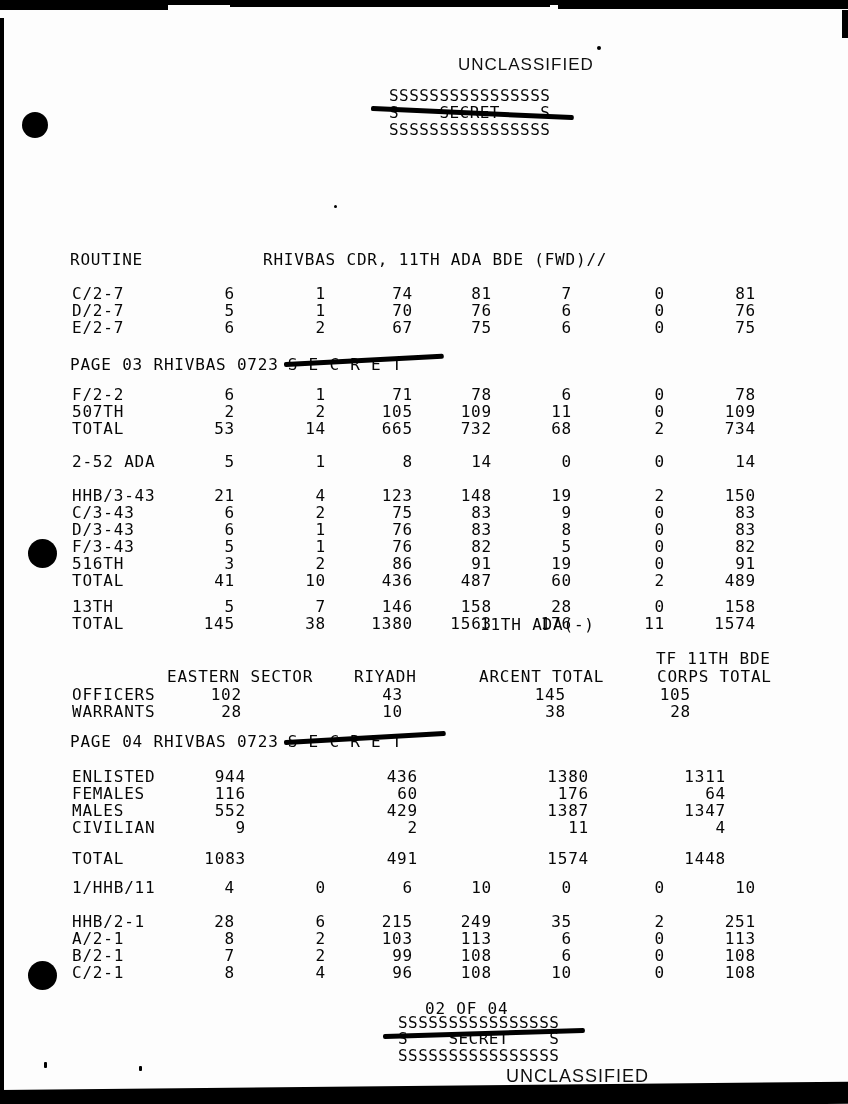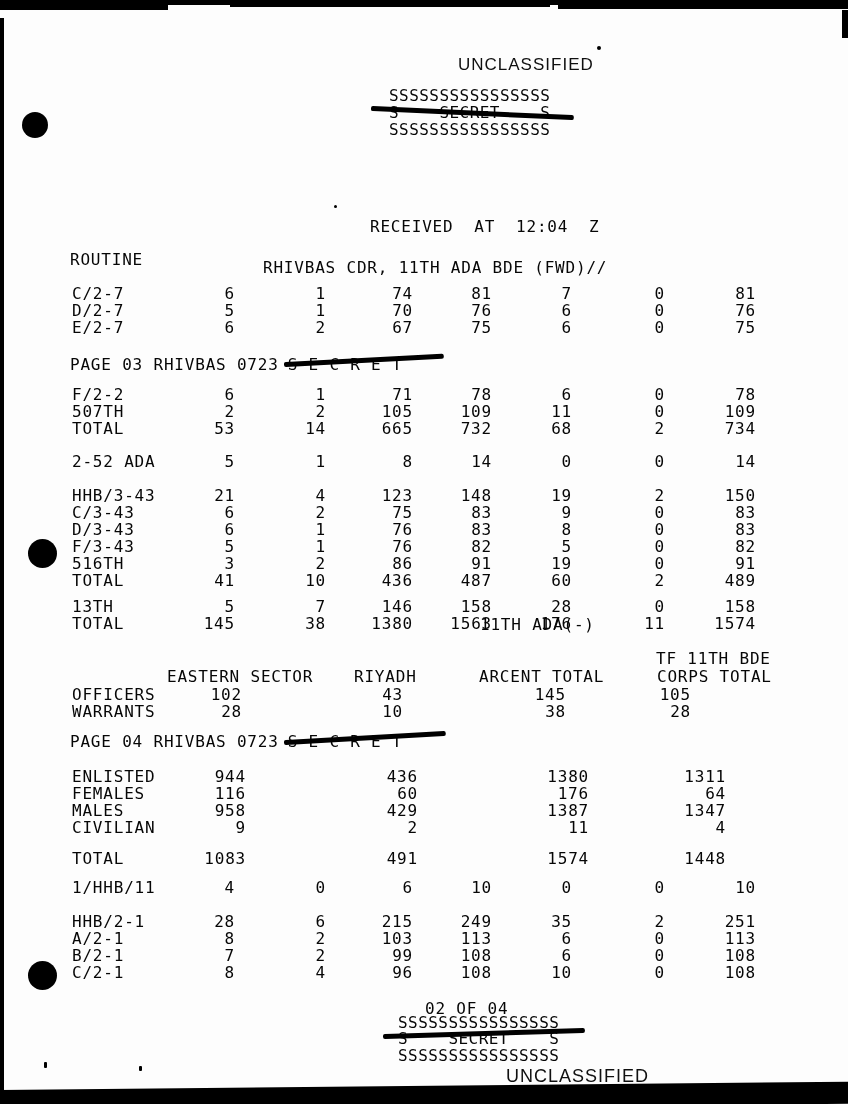--- a/index.html
+++ b/index.html
@@ -46,23 +46,22 @@
   <div class="speck" style="left:44px;top:1062px;width:3px;height:6px;border-radius:1px"></div>
   <div class="speck" style="left:139px;top:1066px;width:3px;height:5px;border-radius:1px"></div>
 
   <div class="line sans" style="left:458px;top:56px">UNCLASSIFIED</div>
 
   <div class="line banner" style="left:389px;top:87px">SSSSSSSSSSSSSSSS</div>
   <div class="line banner" style="left:389px;top:104px">S    SECRET    S</div>
   <div class="line banner" style="left:389px;top:121px">SSSSSSSSSSSSSSSS</div>
   <div class="strike" style="left:371px;top:106px;width:203px;height:5px;transform:rotate(2.6deg)"></div>
 
-  <div class="line" style="left:370px;top:218px">RECEIVED  AT  12:04  Z</div>
   <div class="line" style="left:70px;top:251px">ROUTINE</div>
-  <div class="line" style="left:263px;top:259px">RHIVBAS CDR, 11TH ADA BDE (FWD)//</div>
+  <div class="line" style="left:263px;top:251px">RHIVBAS CDR, 11TH ADA BDE (FWD)//</div>
 
   <div class="trow" style="top:285px">
       <span class="lbl">C/2-7</span>
       <span class="cell k1">6</span>
       <span class="cell k2">1</span>
       <span class="cell k3">74</span>
       <span class="cell k4">81</span>
       <span class="cell k5">7</span>
       <span class="cell k6">0</span>
       <span class="cell k7">81</span>
@@ -249,21 +248,21 @@
     </div>
   <div class="trow" style="top:785px">
       <span class="lbl">FEMALES</span>
       <span class="cell n1">116</span>
       <span class="cell n2">60</span>
       <span class="cell n3">176</span>
       <span class="cell n4">64</span>
     </div>
   <div class="trow" style="top:802px">
       <span class="lbl">MALES</span>
-      <span class="cell n1">958</span>
+      <span class="cell n1">552</span>
       <span class="cell n2">429</span>
       <span class="cell n3">1387</span>
       <span class="cell n4">1347</span>
     </div>
   <div class="trow" style="top:819px">
       <span class="lbl">CIVILIAN</span>
       <span class="cell n1">9</span>
       <span class="cell n2">2</span>
       <span class="cell n3">11</span>
       <span class="cell n4">4</span>

